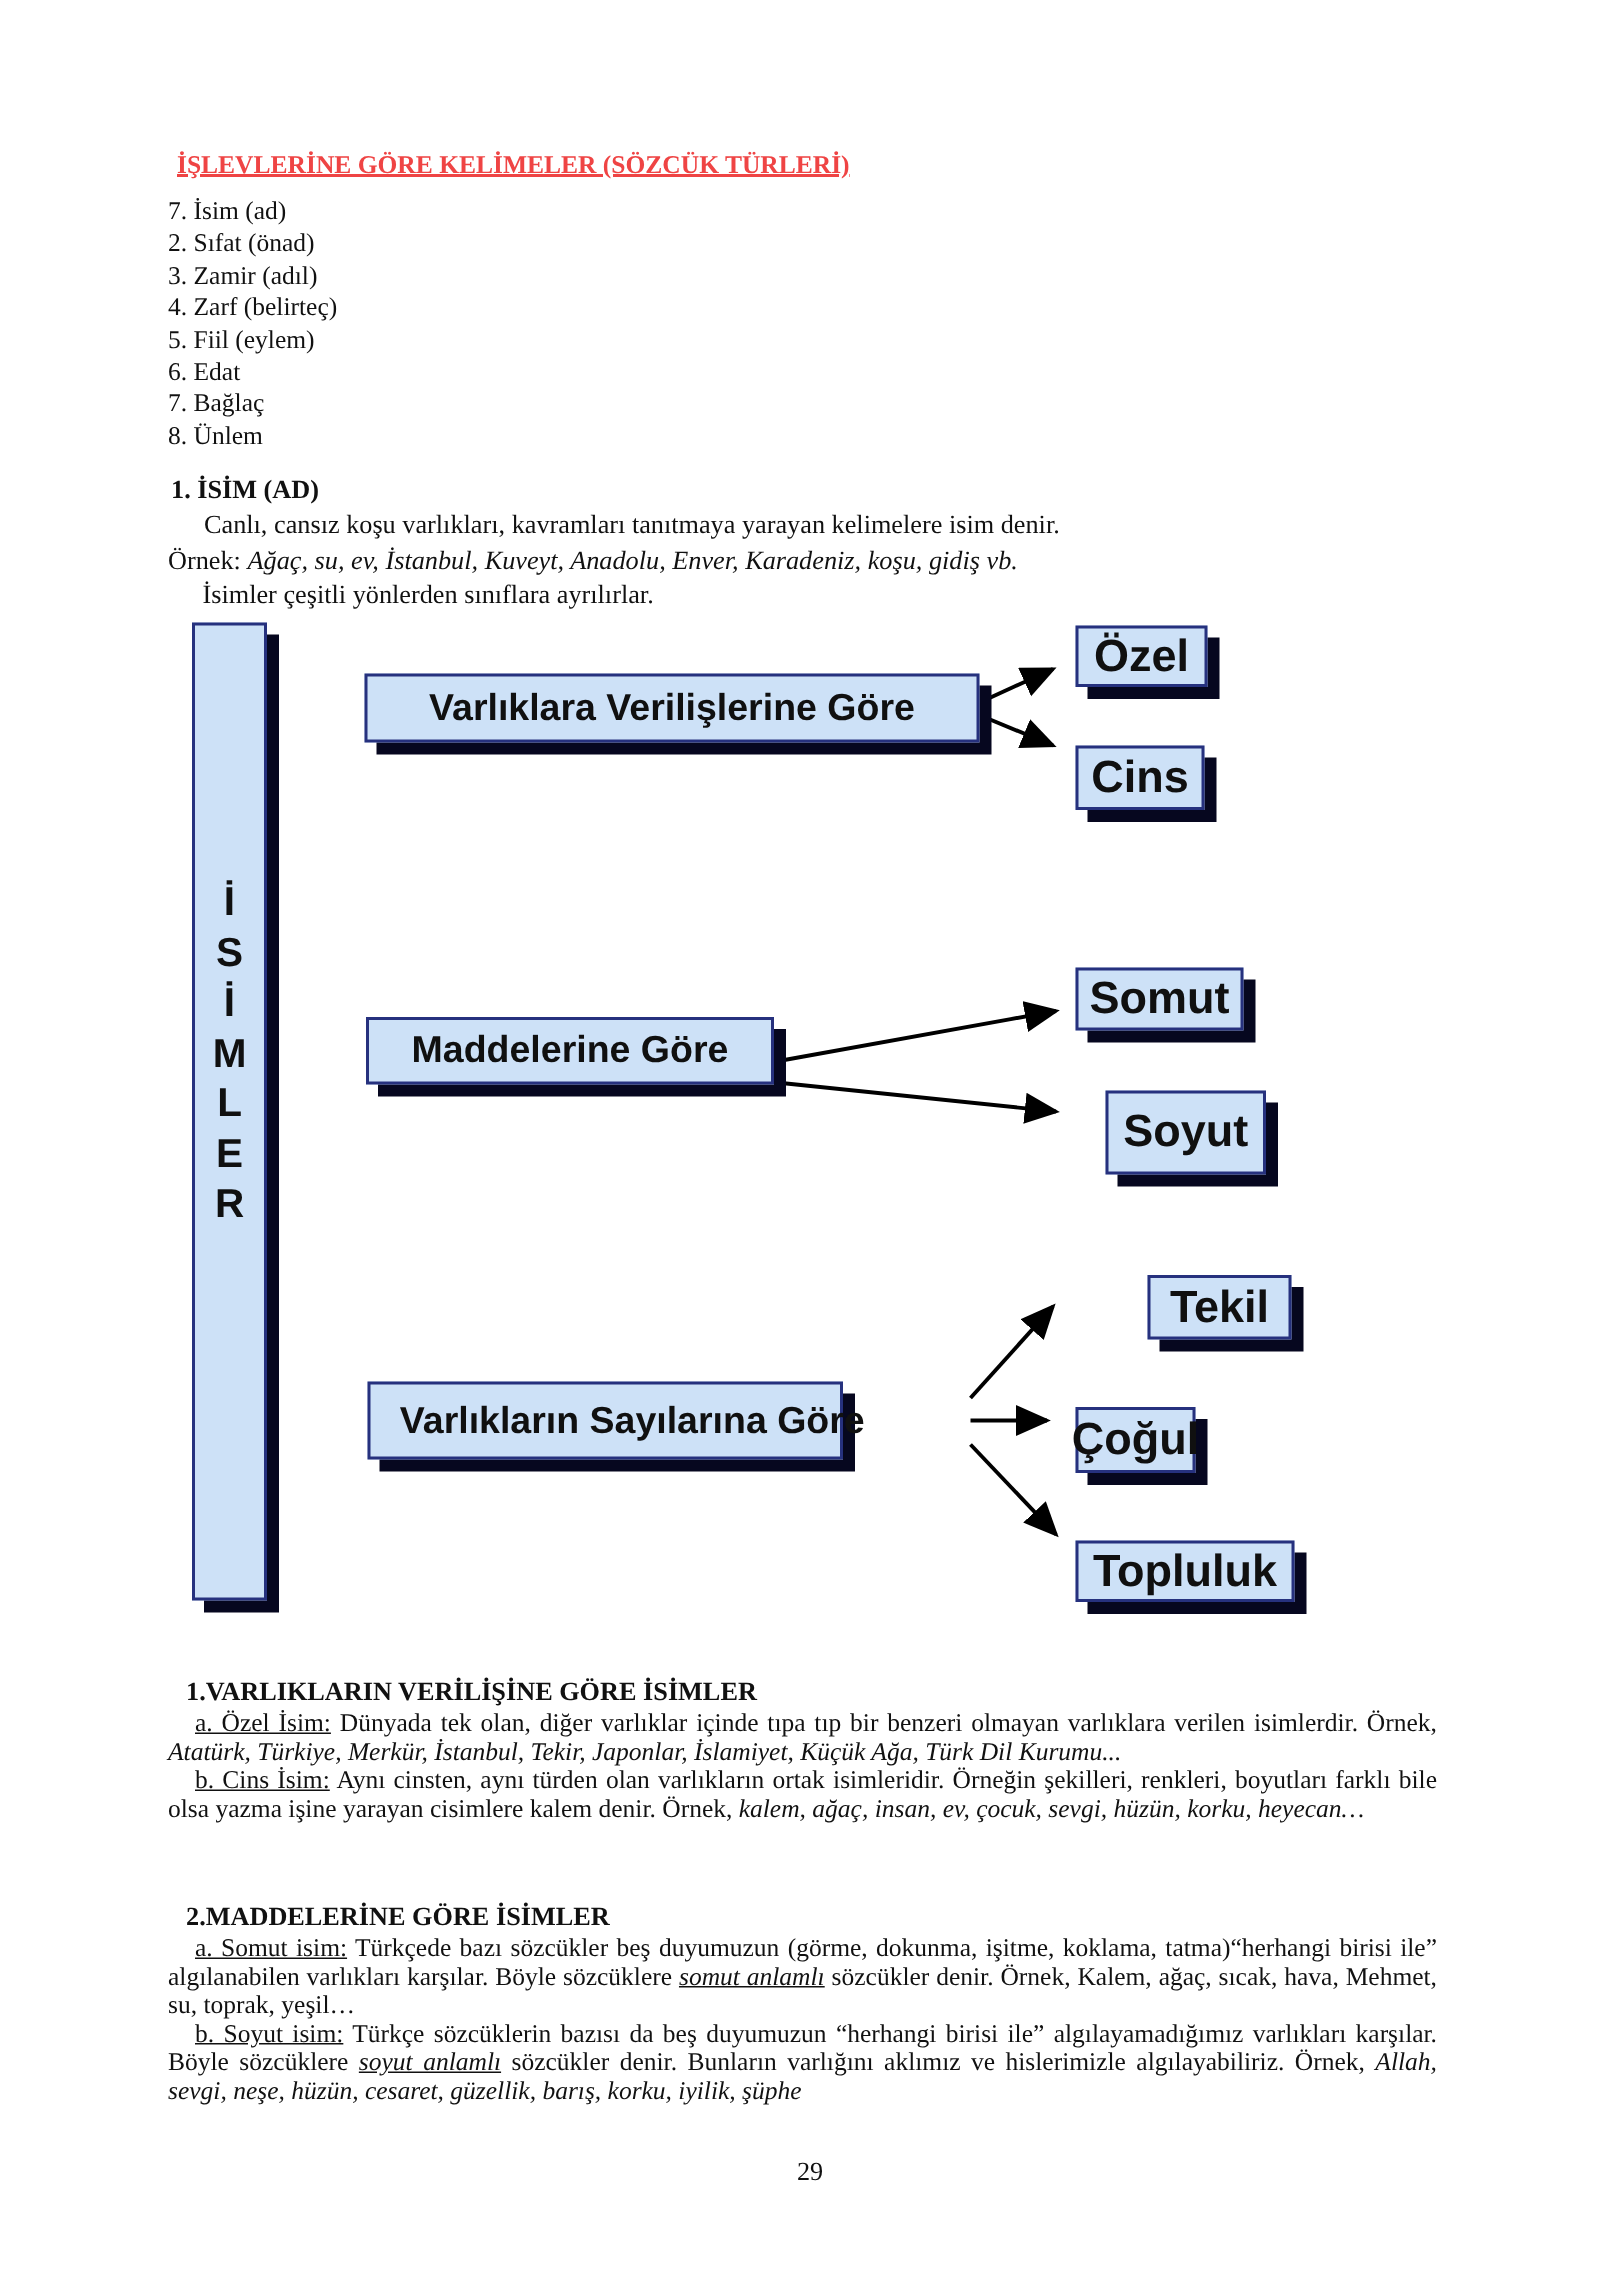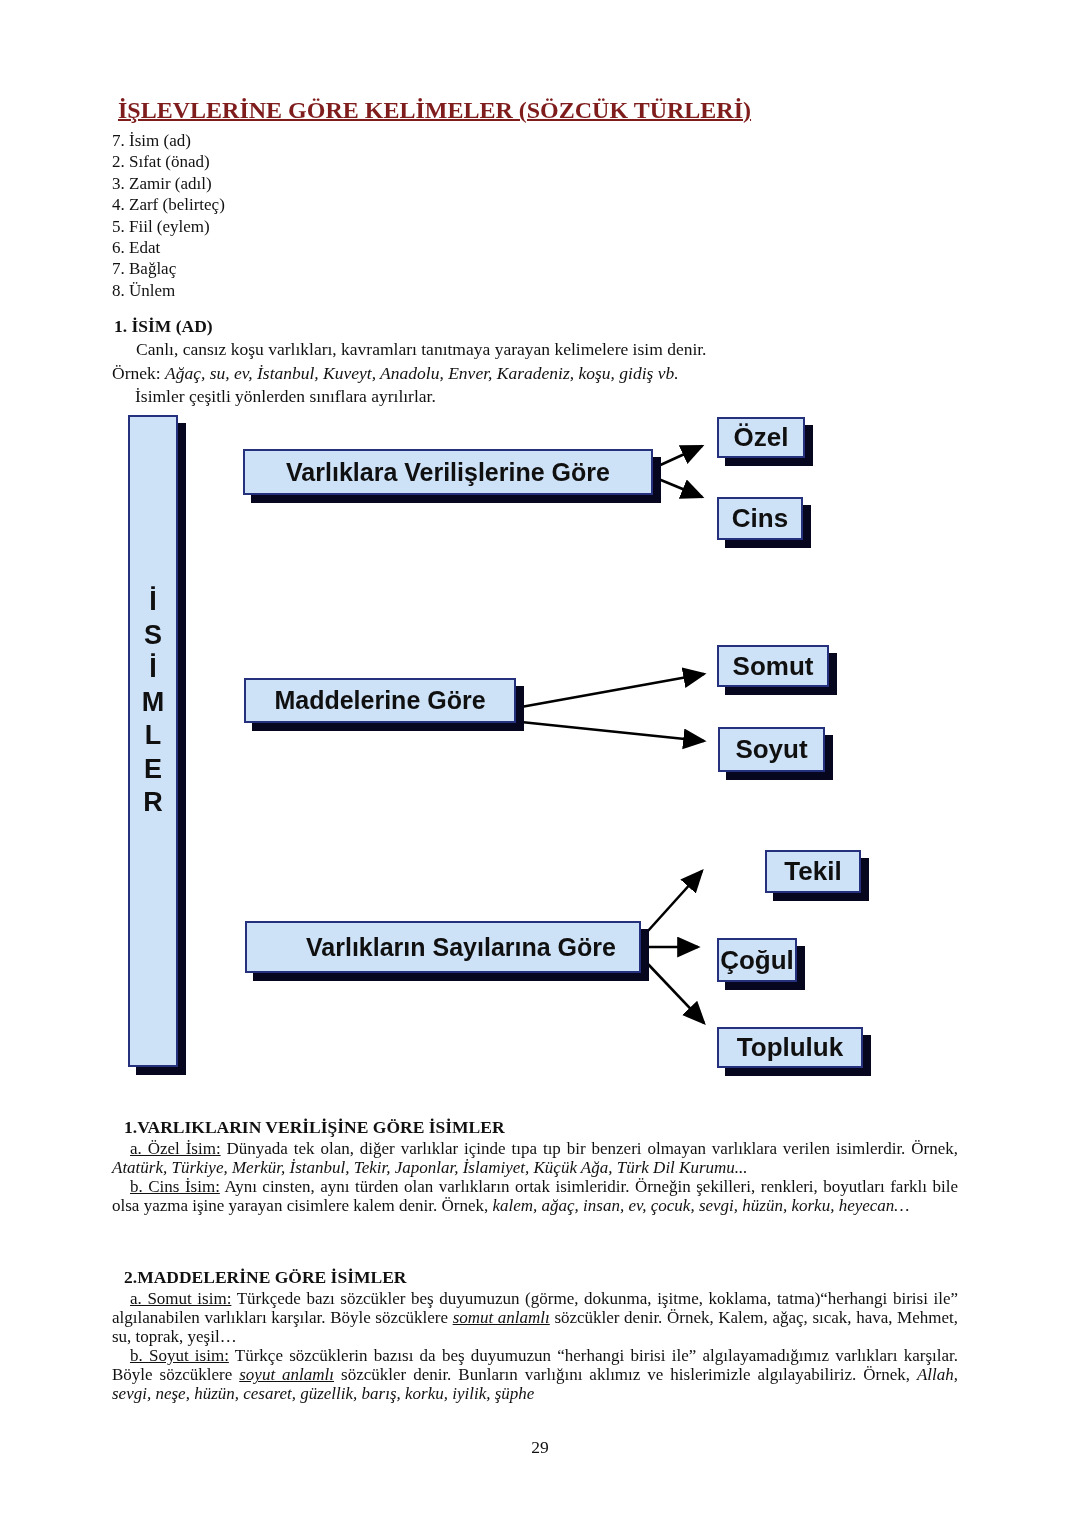--- a/index.html
+++ b/index.html
@@ -10,23 +10,23 @@
     height: 1527px;
     background: #ffffff;
     font-family: "Liberation Serif", serif;
     color: #111111;
     overflow: hidden;
   }
 
   
   .top-block { position: absolute; left: 112px; top: 97px; width: 848px; }
   .title {
-    font-size: 24px;
+    font-size: 17px;
     font-weight: bold;
-    color: #7f1d1d;
+    color: #ef4444;
     text-decoration: underline;
     text-decoration-thickness: 2px;
     margin-left: 6px;
     margin-bottom: 7px;
     line-height: 26px;
   }
   .wt-line { font-size: 17px; line-height: 21.4px; }
   .isim-heading { font-size: 17.5px; font-weight: bold; margin-top: 14px; line-height: 23.2px; margin-left: 2px; }
   .line { font-size: 17.5px; line-height: 23.2px; }
   .indent1 { text-indent: 24px; }
@@ -50,21 +50,21 @@
     white-space: nowrap;
   }
   .bar {
     flex-direction: column;
     justify-content: flex-start;
     padding-top: 168px;
     font-size: 27px;
     line-height: 33.5px;
   }
   .cat  { font-size: 25px; }
-  .leaf { font-size: 26px; }
+  .leaf { font-size: 30px; }
 
   
   .sect { position: absolute; left: 112px; width: 846px; }
   .sect-heading { font-size: 17.5px; font-weight: bold; line-height: 23.4px; text-indent: 12px; }
   .para { font-size: 17px; line-height: 19px; text-align: justify; text-indent: 18px; }
   .plabel { text-decoration: underline; }
   .emph { font-style: italic; text-decoration: underline; }
 
   .page-number {
     position: absolute;
@@ -125,23 +125,23 @@
       <span>E</span>
       <span>R</span>
     </div>
 
     <div class="dbox cat" style="left:243px; top:44px; width:410px; height:46px;">Varlıklara Verilişlerine Göre</div>
     <div class="dbox leaf" style="left:717px; top:12px; width:88px; height:41px;">Özel</div>
     <div class="dbox leaf" style="left:717px; top:92px; width:86px; height:43px;">Cins</div>
 
     <div class="dbox cat" style="left:244px; top:273px; width:272px; height:45px;">Maddelerine Göre</div>
     <div class="dbox leaf" style="left:717px; top:240px; width:112px; height:42px;">Somut</div>
-    <div class="dbox leaf" style="left:718px; top:322px; width:107px; height:45px;">Soyut</div>
+    <div class="dbox leaf" style="left:737px; top:322px; width:107px; height:56px;">Soyut</div>
 
-    <div class="dbox cat" style="left:245px; top:516px; width:396px; height:52px;padding-left:36px;">Varlıkların Sayılarına Göre</div>
+    <div class="dbox cat" style="left:245px; top:516px; width:317px; height:52px;padding-left:36px;">Varlıkların Sayılarına Göre</div>
     <div class="dbox leaf" style="left:717px; top:445px; width:96px; height:43px;margin-left:48px;">Tekil</div>
     <div class="dbox leaf" style="left:717px; top:533px; width:80px; height:44px;">Çoğul</div>
     <div class="dbox leaf" style="left:717px; top:622px; width:146px; height:41px;">Topluluk</div>
   </div>
 
   <div class="sect" style="top:1116px;">
     <div class="sect-heading">1.VARLIKLARIN VERİLİŞİNE GÖRE İSİMLER</div>
     <p class="para"><span class="plabel">a. Özel İsim:</span><span> Dünyada tek olan, diğer varlıklar içinde tıpa tıp bir benzeri olmayan varlıklara verilen isimlerdir. Örnek, </span><span class="emph"></span><span></span><span class="italic">Atatürk, Türkiye, Merkür, İstanbul, Tekir, Japonlar, İslamiyet, Küçük Ağa, Türk Dil Kurumu...</span></p>
     <p class="para"><span class="plabel">b. Cins İsim:</span><span> Aynı cinsten, aynı türden olan varlıkların ortak isimleridir. Örneğin şekilleri, renkleri, boyutları farklı bile olsa yazma işine yarayan cisimlere kalem denir. Örnek, </span><span class="emph"></span><span></span><span class="italic">kalem, ağaç, insan, ev, çocuk, sevgi, hüzün, korku, heyecan…</span></p>
   </div>

